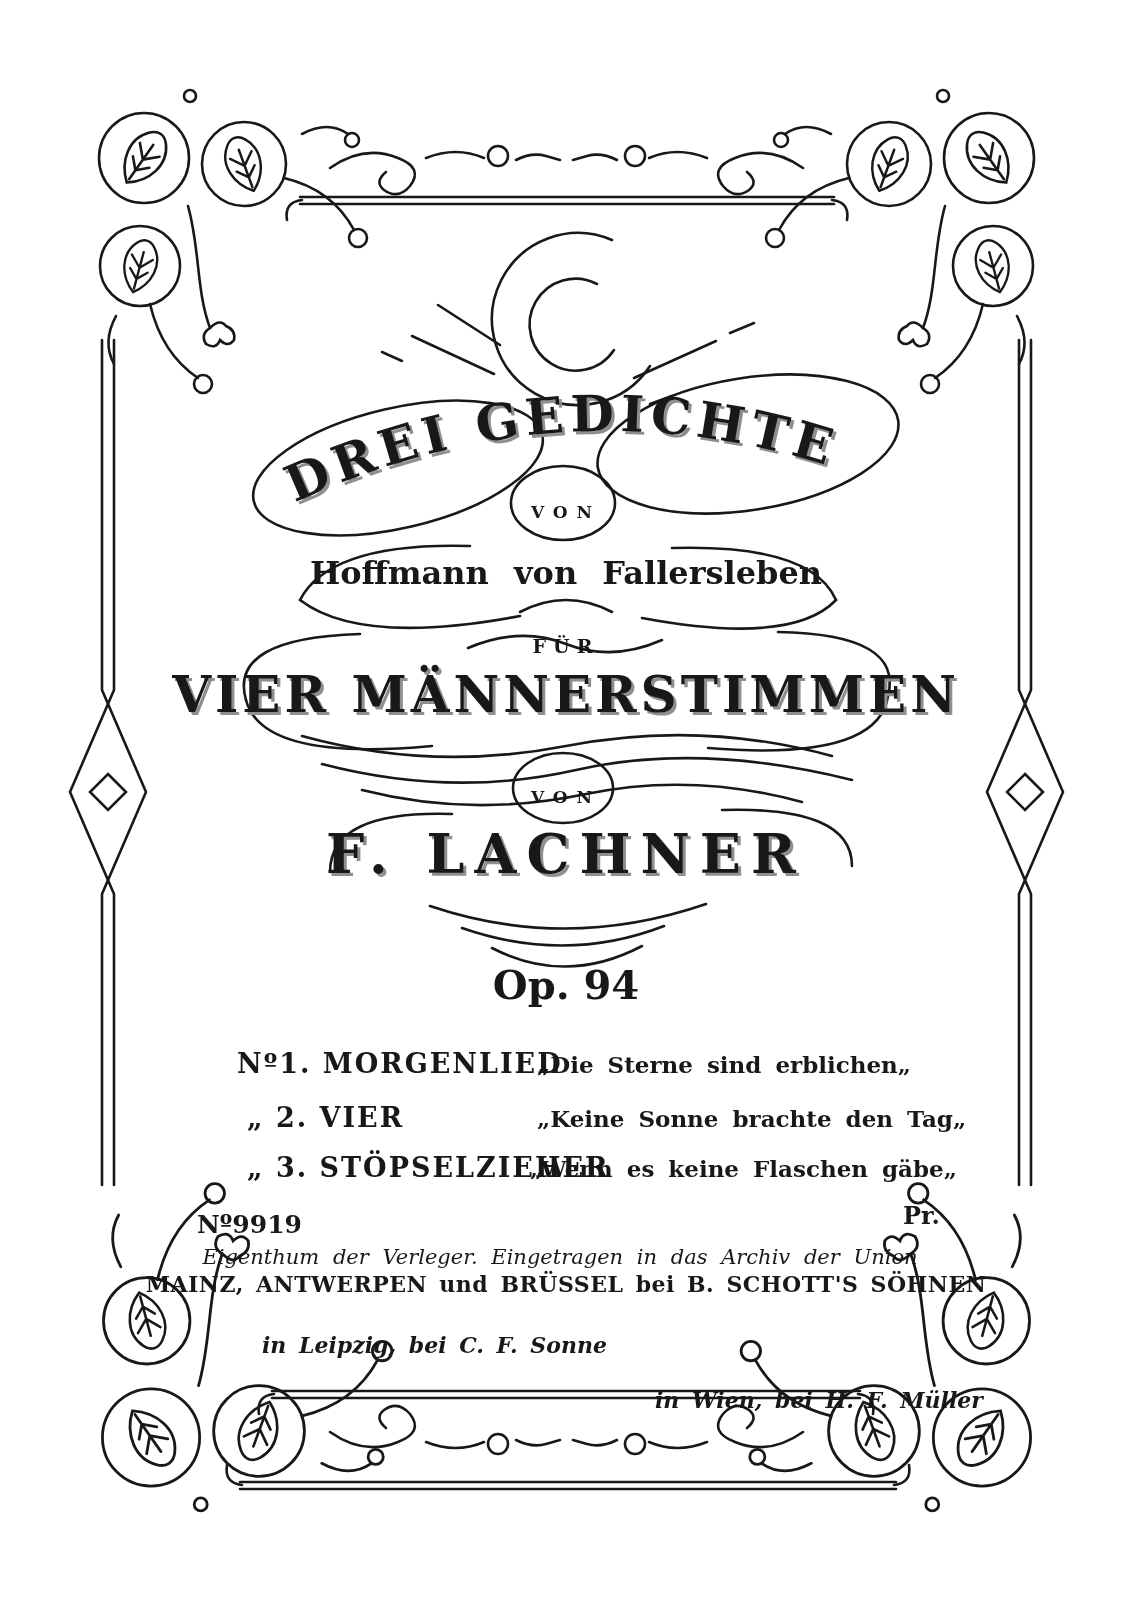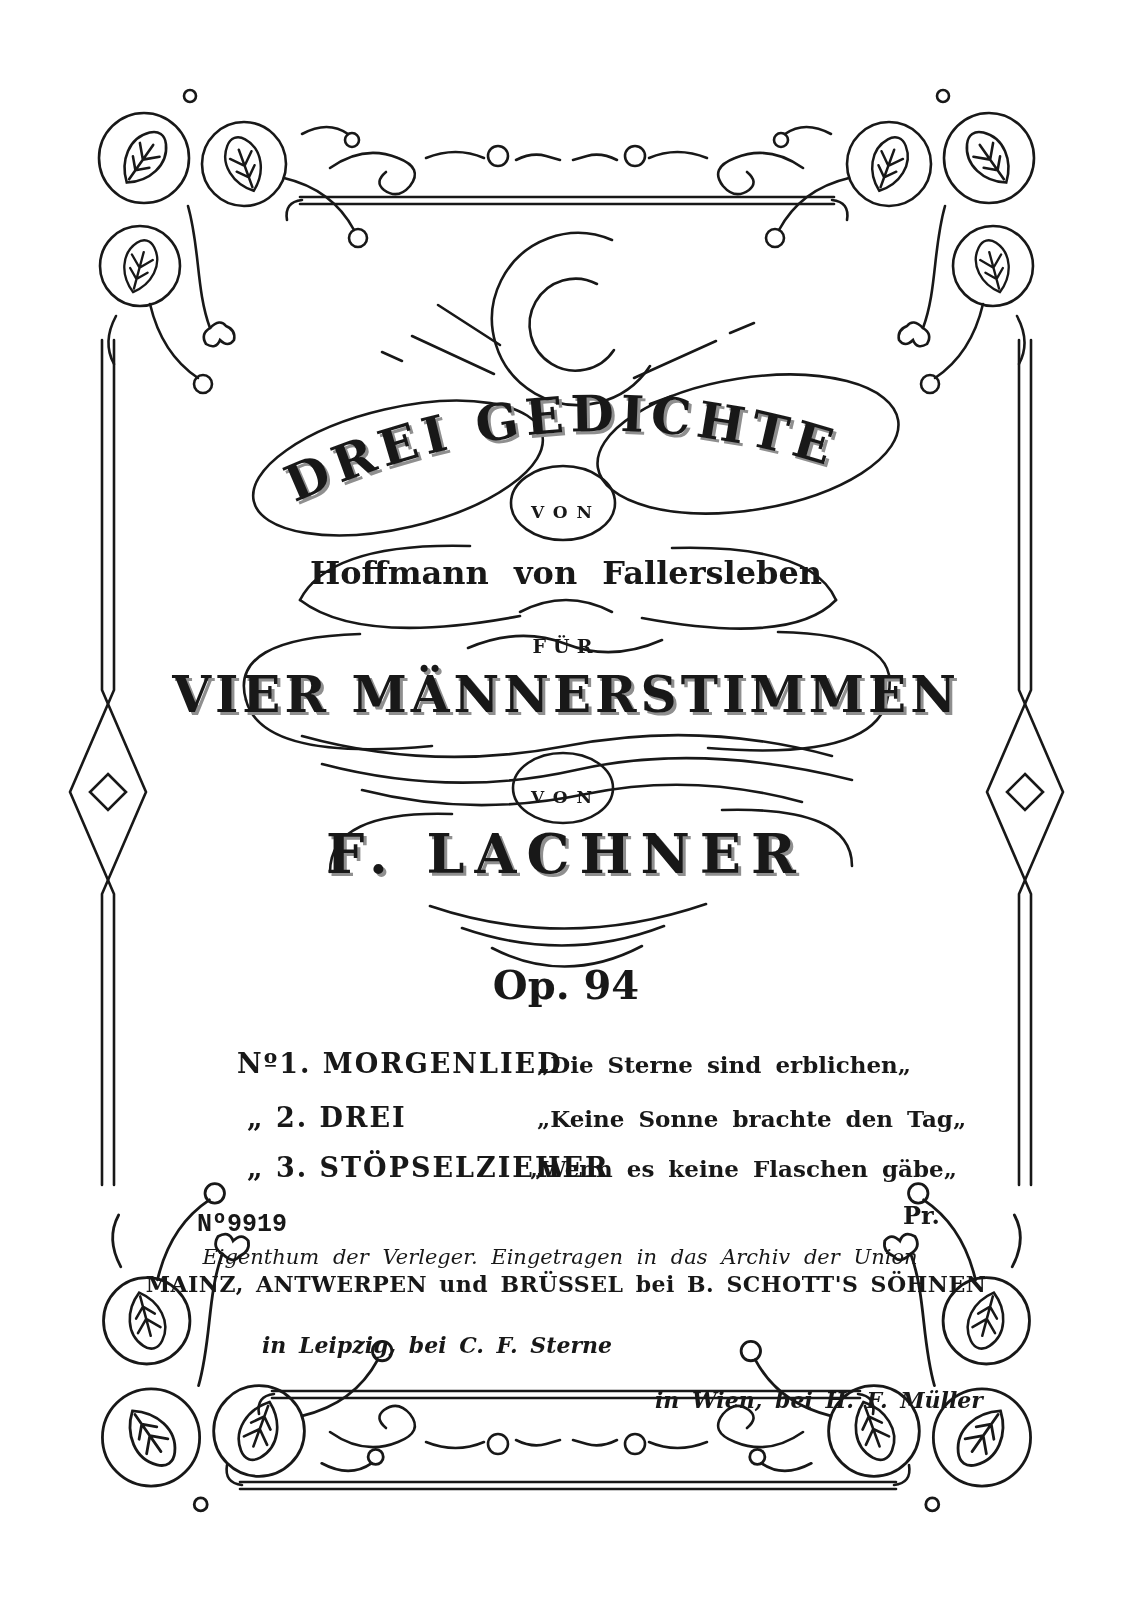--- a/index.html
+++ b/index.html
@@ -32,21 +32,21 @@
   .cx{left:566px;transform:translateX(-50%);}
   .von{font-size:17px;font-weight:bold;letter-spacing:9px;}
   .poet{font-size:32px;font-weight:bold;word-spacing:14px;}
   .fuer{font-size:19px;font-weight:bold;letter-spacing:7px;}
   .voices{font-size:50px;font-weight:bold;letter-spacing:4px;text-shadow:3px 3px 0 #8f8f8f;}
   .composer{font-size:54px;font-weight:bold;letter-spacing:10px;text-shadow:3px 3px 0 #8f8f8f;}
   .opus{font-size:40px;font-weight:bold;}
   .song-row{position:absolute;left:0;top:0;width:1133px;height:40px;}
   .song-left{position:absolute;left:237px;top:0;font-size:27px;font-weight:bold;letter-spacing:2px;}
   .song-incipit{position:absolute;left:537px;top:3px;font-size:23px;font-weight:bold;word-spacing:6px;}
-  .plate{font-size:25px;font-weight:bold;font-family:Liberation Mono, monospace;}
+  .plate{font-size:25px;font-weight:bold;}
   .price{font-size:24px;font-weight:bold;}
   .script{font-style:italic;font-size:21px;word-spacing:7px;}
   .script-sm{font-style:italic;font-size:20px;word-spacing:6px;}
   .pub{font-size:22px;font-weight:bold;letter-spacing:0.5px;word-spacing:4px;}
   .script-city{font-style:italic;font-size:22px;word-spacing:5px;font-weight:bold;}
 </style>
 </head>
 <body>
 
 <div class="page">
@@ -191,29 +191,29 @@
   <div class="t cx voices" style="top:658px">VIER MÄNNERSTIMMEN</div>
   <div class="t cx von" style="top:777px">VON</div>
   <div class="t cx composer" style="top:815px">F. LACHNER</div>
   <div class="t cx opus" style="top:953px">Op. 94</div>
 
   <div class="song-row" style="top:1038px">
     <span class="t song-left"><span>Nº1.</span> <span>MORGENLIED</span></span>
     <span class="t song-incipit">„Die Sterne sind erblichen„</span>
   </div>
   <div class="song-row" style="top:1092px">
-    <span class="t song-left" style="left:247px"><span>„ 2.</span> <span>DREI</span></span>
+    <span class="t song-left" style="left:247px"><span>„ 2.</span> <span>VIER</span></span>
     <span class="t song-incipit">„Keine Sonne brachte den Tag„</span>
   </div>
   <div class="song-row" style="top:1142px">
     <span class="t song-left" style="left:247px"><span>„ 3.</span> <span>STÖPSELZIEHER</span></span>
     <span class="t song-incipit" style="left:530px">„Wenn es keine Flaschen gäbe„</span>
   </div>
 
   <div class="t plate" style="left:197px;top:1200px">Nº9919</div>
   <div class="t price" style="left:903px;top:1192px">Pr.</div>
 
   <div class="t cx script" style="top:1235px;left:560px">Eigenthum der Verleger. Eingetragen in das Archiv der Union</div>
   <div class="t cx pub" style="top:1261px">MAINZ, ANTWERPEN und BRÜSSEL bei B. SCHOTT'S SÖHNEN</div>
-  <div class="t script-city" style="left:262px;top:1322px">in Leipzig, bei C. F. Sterne</div>
+  <div class="t script-city" style="left:262px;top:1322px">in Leipzig, bei C. F. Sonne</div>
   <div class="t script-city" style="left:655px;top:1377px">in Wien, bei H. F. Müller</div>
 
 </div>
 
 </body></html>

